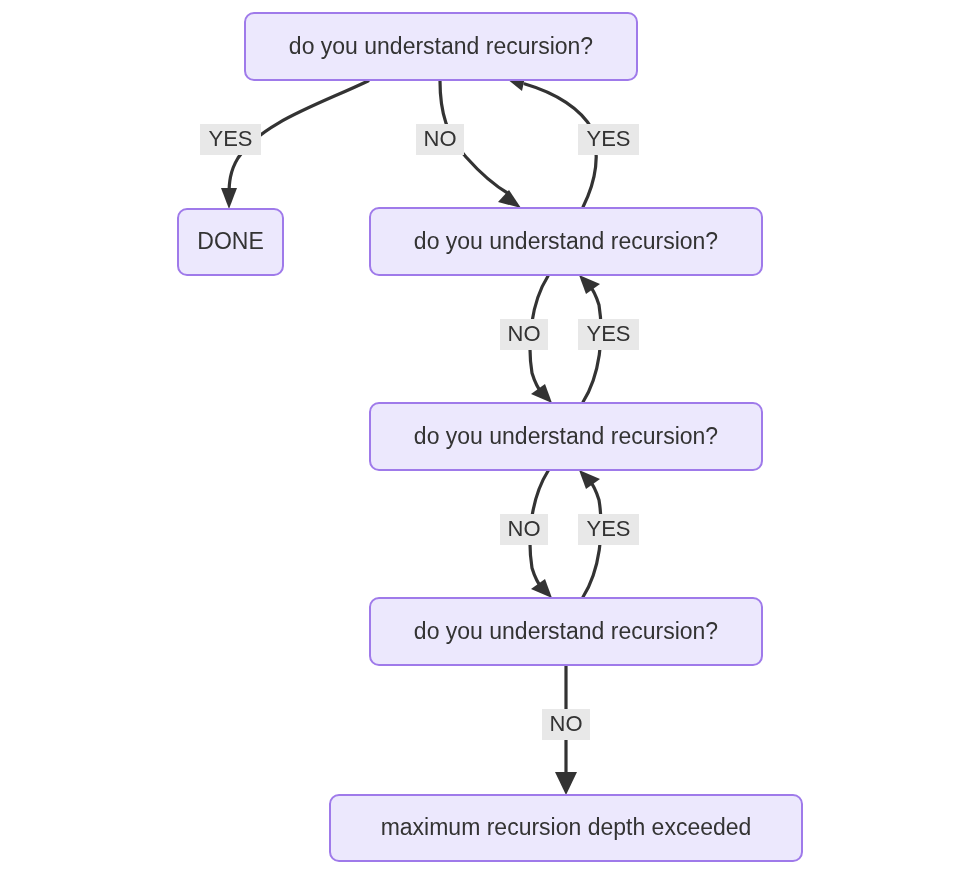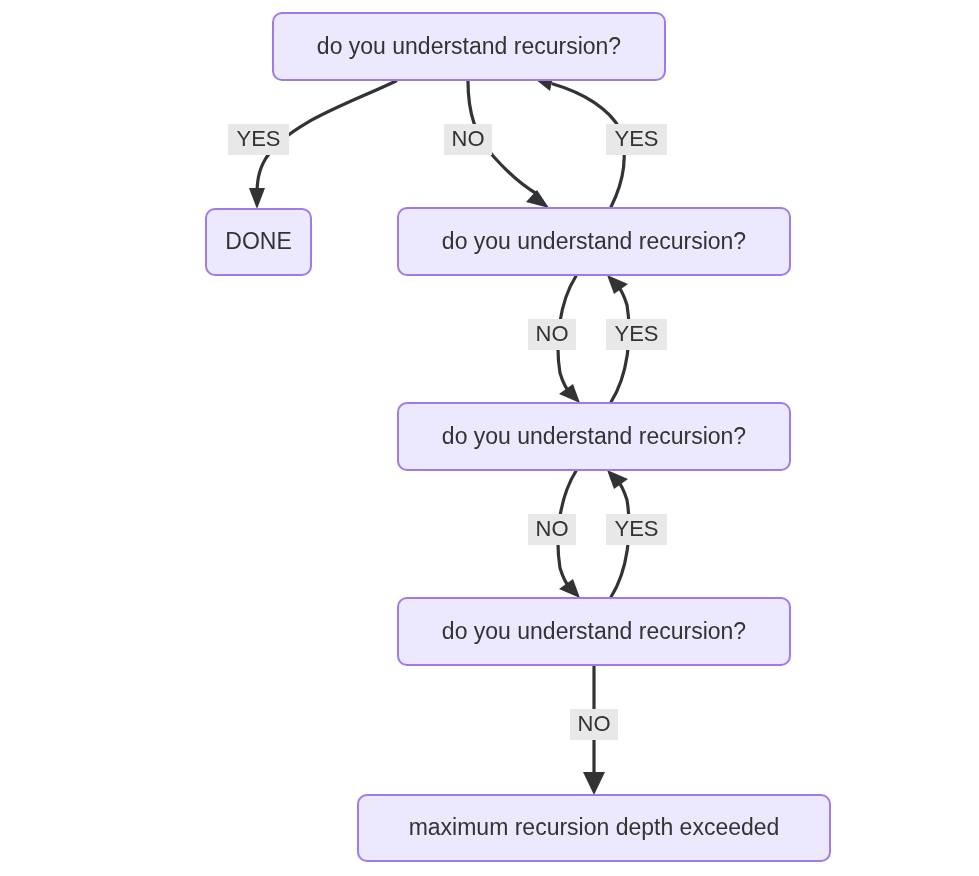--- a/index.html
+++ b/index.html
@@ -11,21 +11,20 @@
     width: 979px;
     height: 876px;
     overflow: hidden;
     font-family: "Liberation Sans", sans-serif;
   }
   #flowchart-root {
     position: relative;
     width: 867px;
     height: 876px;
     background: #ffffff;
-    margin-left: 28px;
   }
   svg.diagram {
     display: block;
     width: 979px;
     height: 876px;
   }
   .node-rect {
     fill: #ece8fd;
     stroke: #9f7aea;
     stroke-width: 2;

